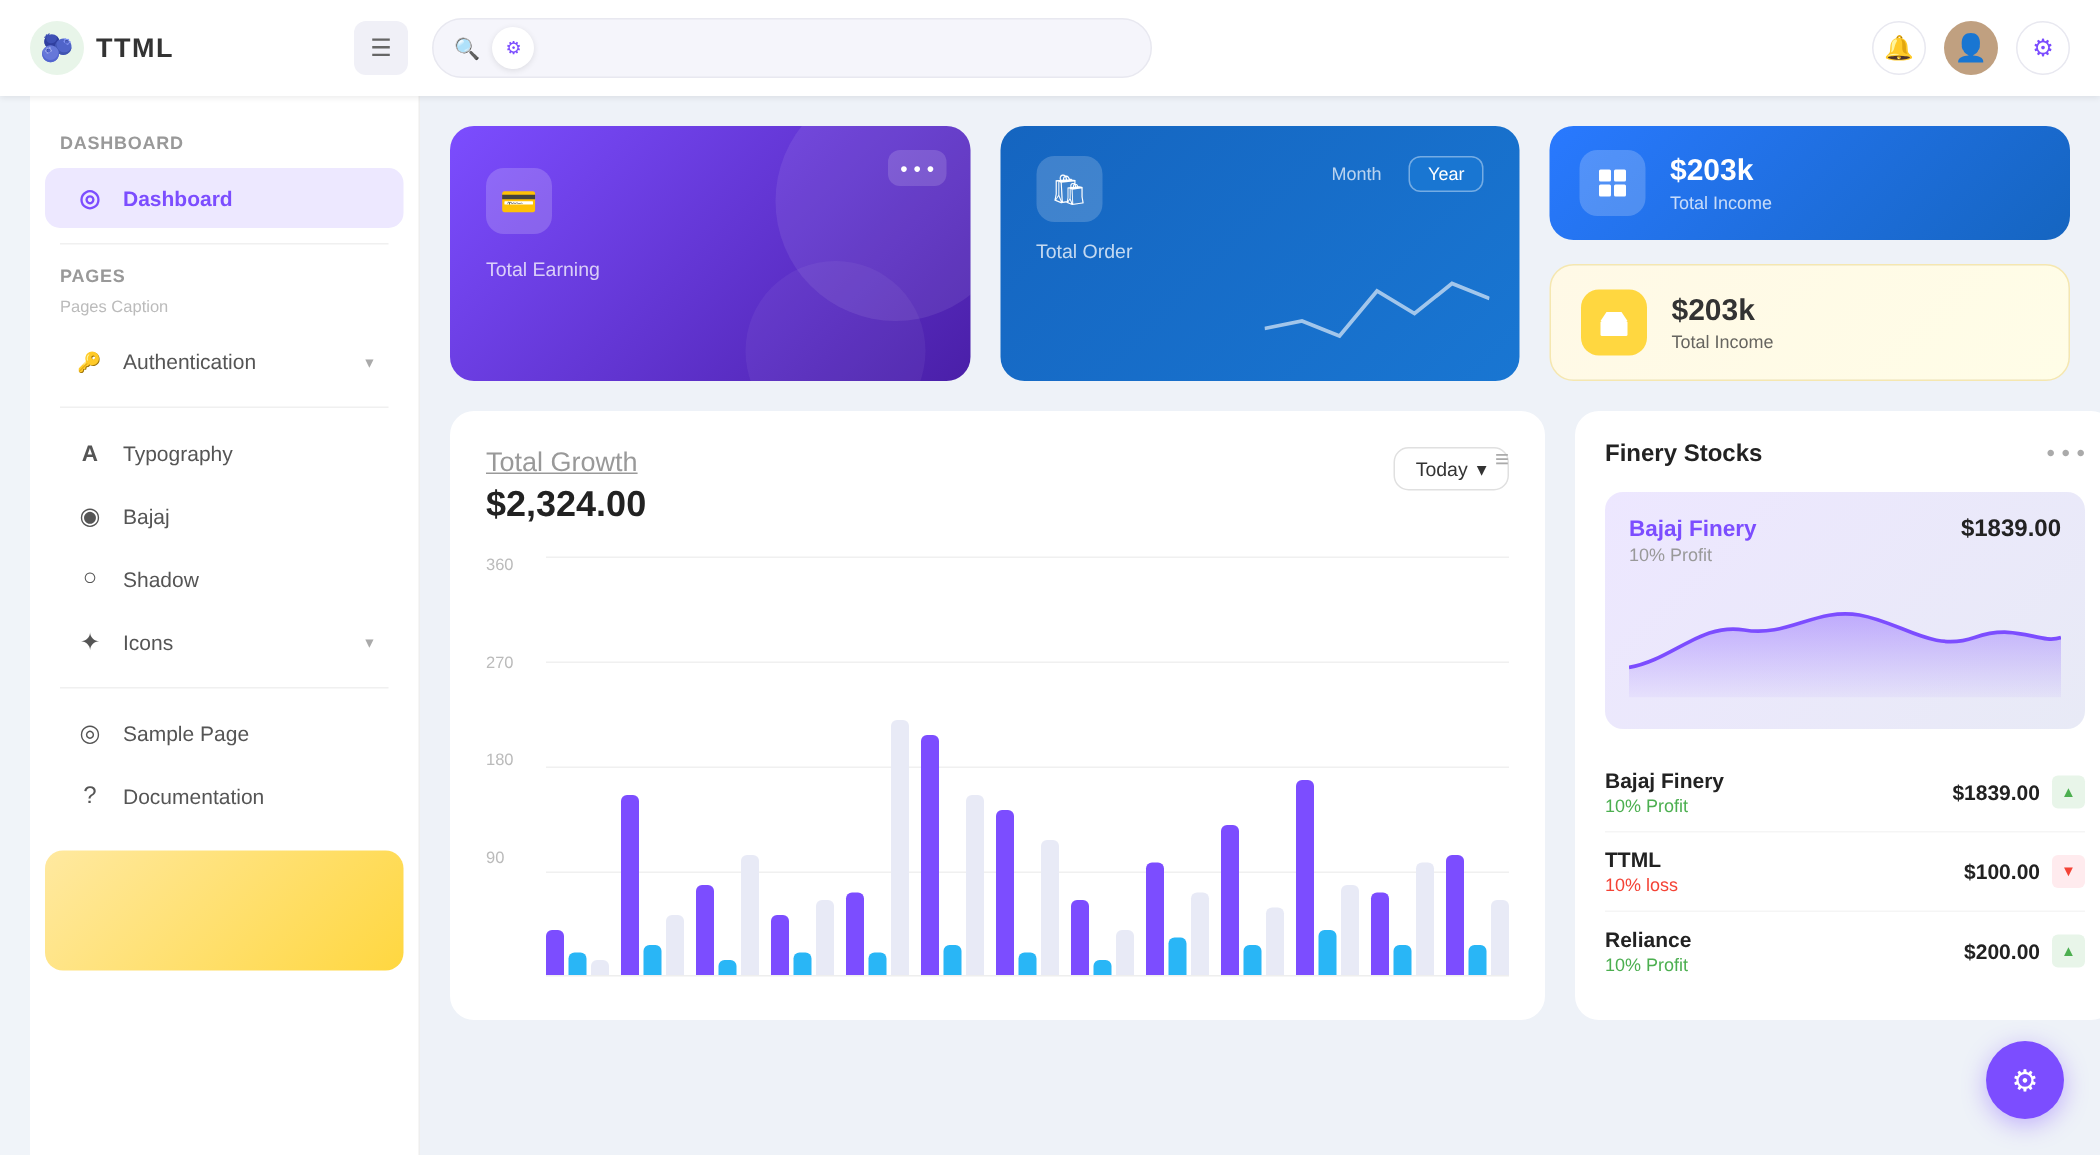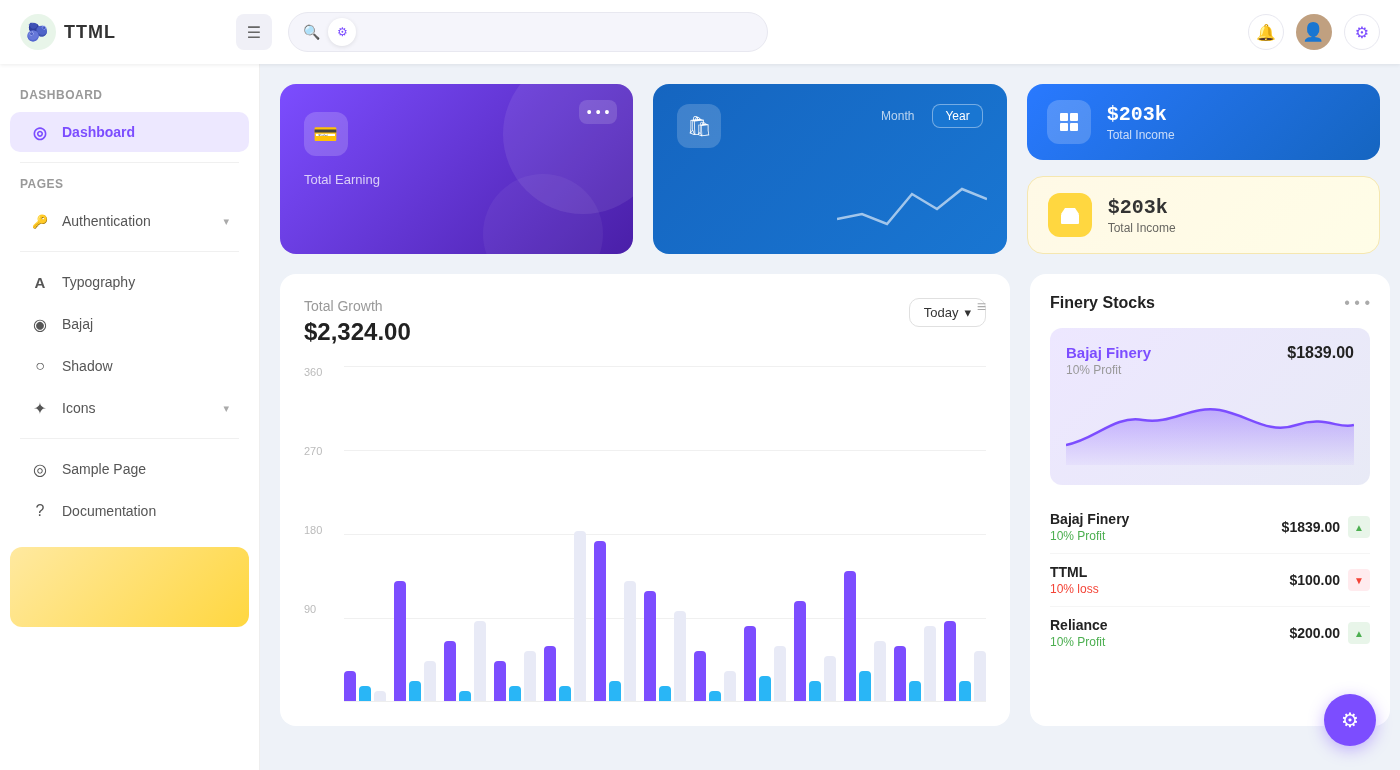--- a/index.html
+++ b/index.html
@@ -106,20 +106,21 @@
       display: flex; align-items: center; justify-content: center;
       color: #7c4dff;
       font-size: 16px;
     }
 
     
     .app-body {
       display: flex;
       flex: 1;
       overflow: hidden;
+      padding-left: 20px;
     }
 
     
     .sidebar {
       width: 260px;
       background: #fff;
       border-right: 1px solid #eee;
       overflow-y: auto;
       flex-shrink: 0;
       padding: 20px 0;
@@ -322,21 +323,21 @@
     }
     .income-icon {
       width: 44px; height: 44px;
       border-radius: 12px;
       display: flex; align-items: center; justify-content: center;
       font-size: 20px;
       flex-shrink: 0;
     }
     .income-icon-blue { background: rgba(255,255,255,0.2); color: #fff; }
     .income-icon-yellow { background: #ffd740; color: #fff; }
-    .income-amount { font-size: 20px; font-weight: 700; font-family: Liberation Mono, monospace; }
+    .income-amount { font-size: 20px; font-weight: 700; }
     .income-label { font-size: 12px; opacity: 0.75; margin-top: 2px; }
 
     
     .bottom-row {
       display: grid;
       grid-template-columns: 1fr 360px;
       gap: 20px;
     }
 
     
@@ -346,44 +347,45 @@
       padding: 24px;
       min-height: 360px;
     }
     .chart-header {
       display: flex;
       justify-content: space-between;
       align-items: flex-start;
       margin-bottom: 20px;
     }
     .chart-title-label {
-      font-size: 14px;
+      font-size: 18px;
       color: #999;
       margin-bottom: 4px;
+      text-decoration: underline;
     }
     .chart-total {
       font-size: 24px;
       font-weight: 700;
       color: #222;
     }
     .chart-period-btn {
       border: 1px solid #e0e0e0;
       border-radius: 10px;
       padding: 6px 14px;
       font-size: 13px;
       background: #fff;
       cursor: pointer;
       display: flex;
       align-items: center;
       gap: 6px;
       color: #333;
     }
     .chart-area {
       position: relative;
-      height: 336px;
+      height: 280px;
     }
     .chart-yaxis {
       position: absolute;
       left: 0; top: 0; bottom: 0;
       display: flex;
       flex-direction: column;
       justify-content: space-between;
       padding-bottom: 20px;
     }
     .chart-yaxis span {
@@ -575,20 +577,21 @@
 
     <div class="sidebar-section-label">Dashboard</div>
     <div class="sidebar-item active">
       <span class="icon">◎</span>
       <span>Dashboard</span>
     </div>
 
     <div class="sidebar-divider"></div>
 
     <div class="sidebar-section-label">Pages</div>
+    <div class="sidebar-sub-label">Pages Caption</div>
     <div class="sidebar-item">
       <span class="icon" style="font-size:13px;">🔑</span>
       <span>Authentication</span>
       <span class="chevron">▾</span>
     </div>
 
     <div class="sidebar-divider"></div>
 
     <div class="sidebar-item">
       <span class="icon" style="font-weight:bold;font-size:15px;">A</span>
@@ -637,20 +640,21 @@
       <div class="card-order">
         <div class="card-order-top">
           <div class="card-icon-box" style="margin-bottom:0;">
             <span>🛍</span>
           </div>
           <div class="card-order-tabs">
             <button class="order-tab">Month</button>
             <button class="order-tab active">Year</button>
           </div>
         </div>
+        <div class="card-label">Total Order</div>
 
         <svg class="card-order-wave" viewBox="0 0 150 60" preserveAspectRatio="none">
           <polyline points="0,45 25,40 50,50 75,20 100,35 125,15 150,25" fill="none" stroke="rgba(255,255,255,0.6)" stroke-width="2.5"></polyline>
         </svg>
       </div>
 
       <div class="income-stack">
         <div class="income-card-blue">
           <div class="income-icon income-icon-blue">
             <svg width="22" height="22" viewBox="0 0 22 22">

